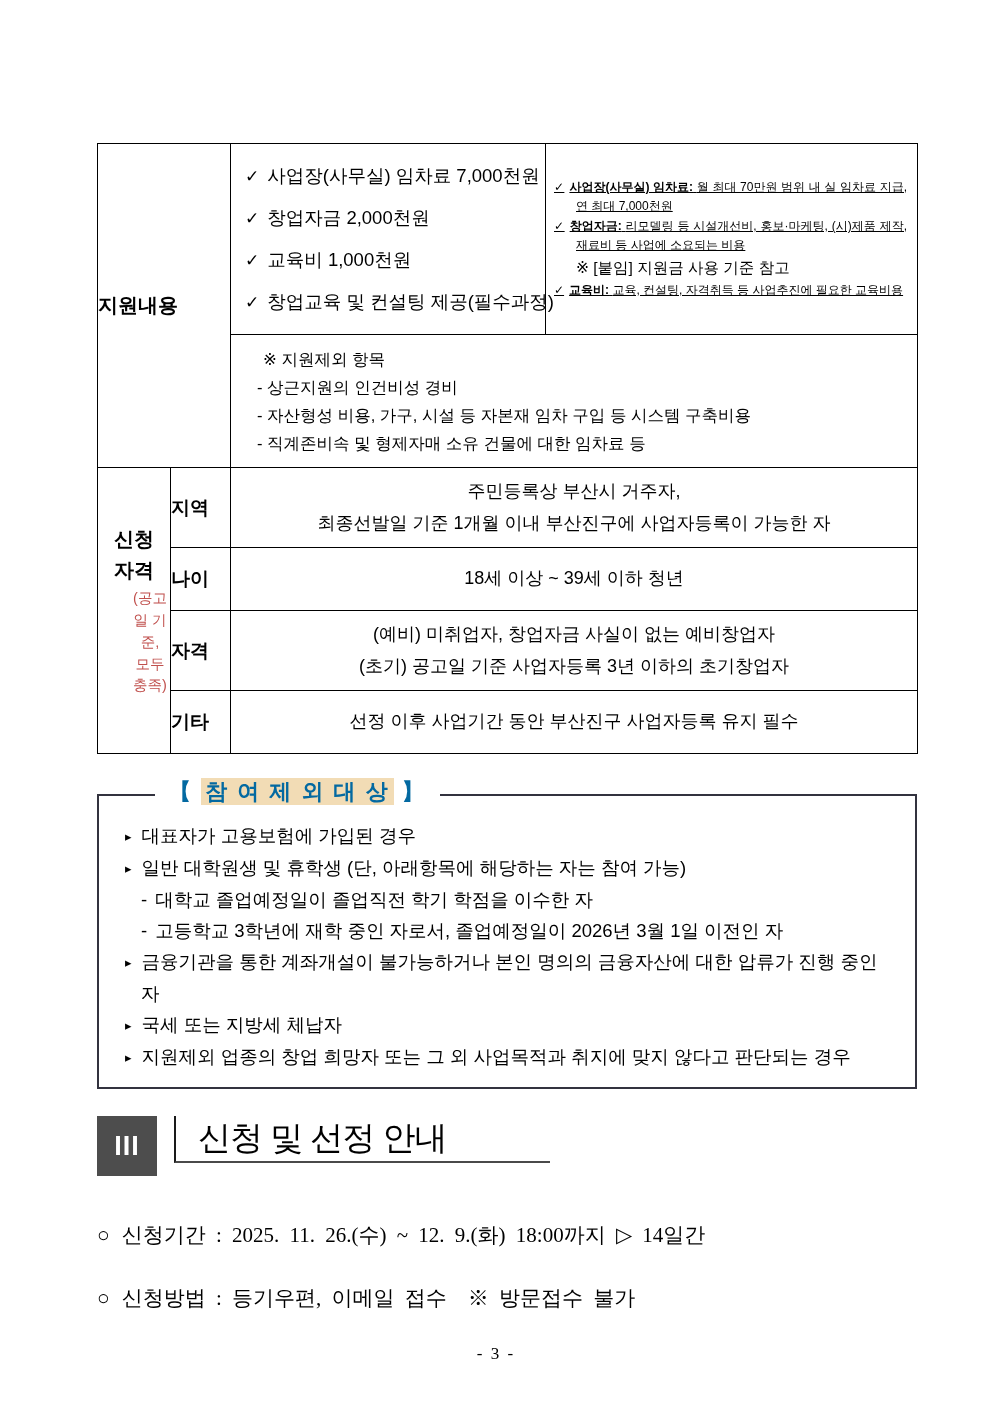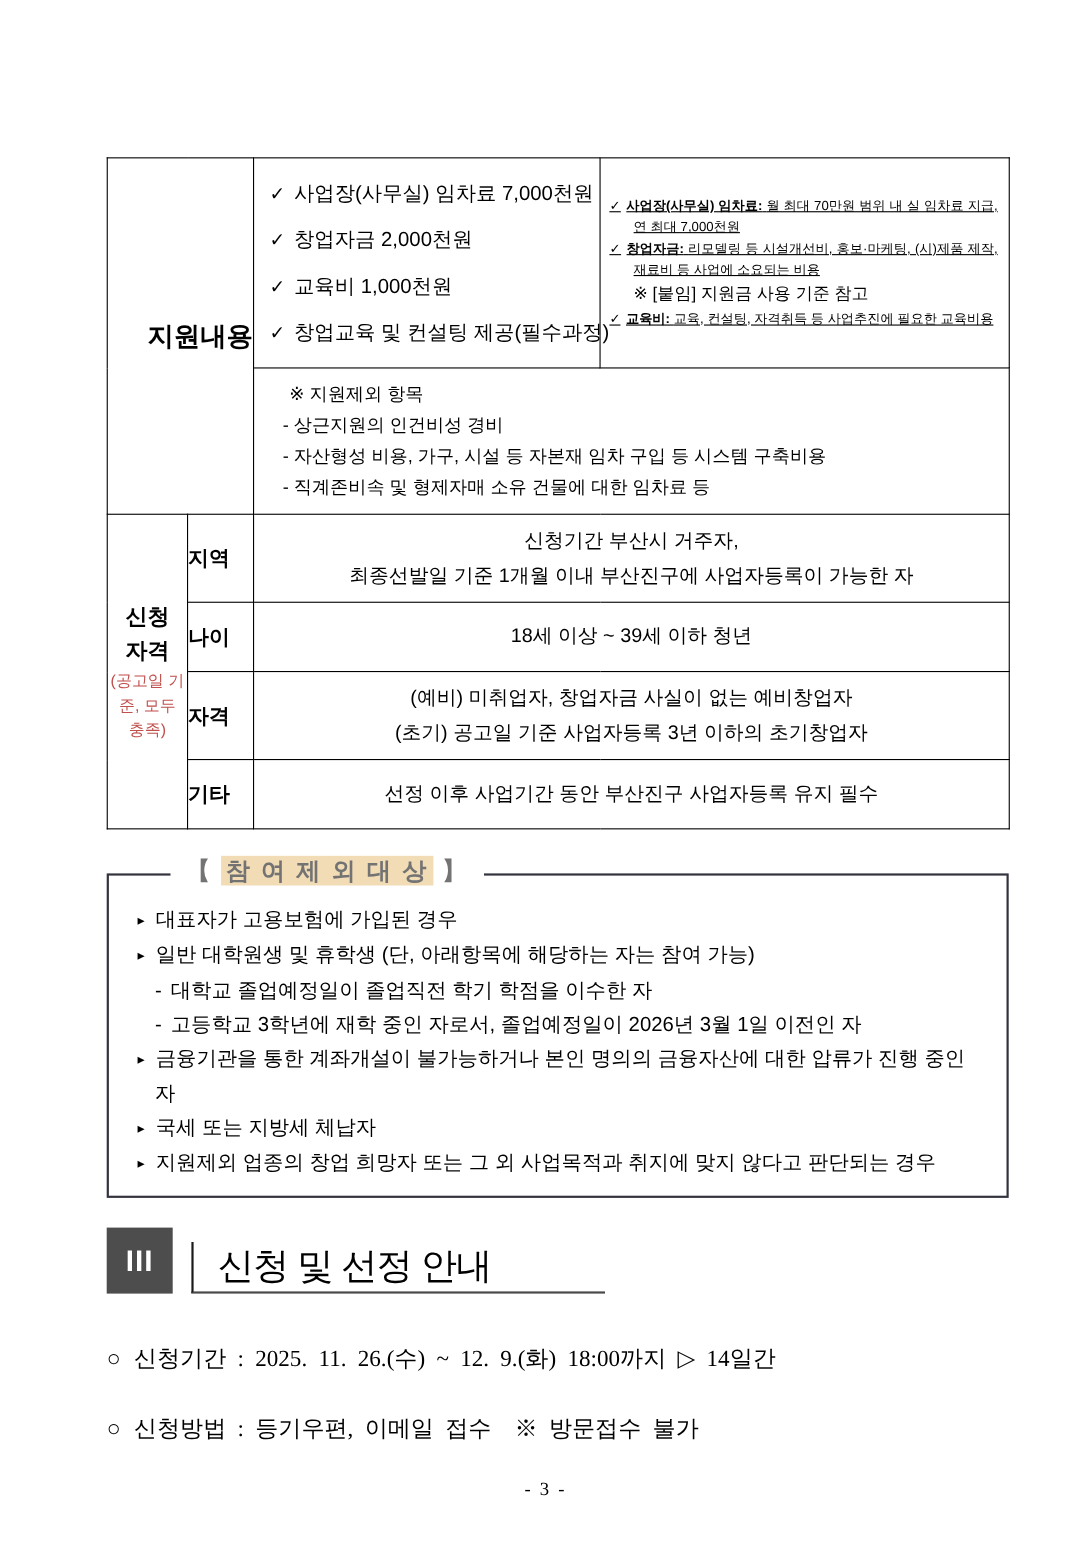--- a/index.html
+++ b/index.html
@@ -6,55 +6,55 @@
   html,body { background:#ffffff; }
   body { width:992px; height:1403px; font-family:"Liberation Sans","DejaVu Sans",sans-serif; color:#000; }
   .page { position:relative; width:992px; height:1403px; overflow:hidden; }
   .content { padding:143px 75px 0 97px; }
 
   
   table.main { border-collapse:collapse; width:820px; table-layout:fixed; }
   table.main td { border:1.5px solid #000; vertical-align:middle; }
   col.cA{width:73px;} col.cB{width:60px;} col.cC{width:315px;} col.cD{width:372px;}
 
-  .support-header { text-align:right; font-weight:bold; font-size:24px; }
+  .support-header { text-align:left; font-weight:bold; font-size:20px; }
   .support-items-cell { height:191px; padding:10px 6px 10px 14px; vertical-align:middle; }
   .chk-item { font-size:18.5px; line-height:41px; white-space:nowrap; }
   .chk-item .chk { margin-right:8px; font-size:17px; }
 
   .support-details-cell { padding:8px 10px 8px 8px; vertical-align:top; }
   .detail-item { font-size:12px; line-height:1.62; text-align:justify; padding-left:22px; text-indent:-22px;text-decoration:underline; }
   .detail-item .chk { margin-right:5px; font-weight:bold; }
   .detail-note { font-size:15.5px; line-height:1.6; padding-left:22px; }
 
   .support-exclusion-cell { height:109px; padding:10px 12px; vertical-align:middle; }
   .excl-title { font-size:16.5px; line-height:1.7;margin-left:20px; }
   .excl-line { font-size:16.5px; line-height:1.7; padding-left:14px; }
 
   .qual-header-cell { text-align:center; padding:4px 2px; }
   .qual-header-title { font-weight:bold; font-size:20px; line-height:1.55; }
-  .qual-header-note { font-size:14.5px; line-height:1.5; margin-top:2px; }
+  .qual-header-note { font-size:14.5px; line-height:1.5; margin-top:2px;margin-left:32px; }
   .qual-label-cell { font-weight:bold; font-size:19px; }
   .qual-content-cell { text-align:center; font-size:18px; line-height:1.75; padding:8px 6px; }
   .row-jiyeok{height:64px;} .row-nai{height:63px;} .row-jagyeok{height:66px;} .row-gita{height:63px;}
 
   
   .excl-box-wrap { position:relative; margin-top:40px; }
   .excl-box { border:2px solid #33333f; padding:24px 16px 14px 16px; }
   .excl-box-title { position:absolute; top:-17px; left:58px; background:#ffffff; padding:0 14px;
                     font-size:22px; font-weight:bold; letter-spacing:2px; white-space:nowrap; }
   .excl-box-title .bracket { }
   .excl-box-title .hl { padding:1px 4px; }
   .box-item { font-size:18.5px; line-height:31px; padding-left:26px; text-indent:-16px; }
   .box-item .blt { font-size:13px; margin-right:10px; vertical-align:1px; }
   .box-subitem { font-size:18.5px; line-height:31px; padding-left:40px; text-indent:-14px; }
   .box-subitem .blt { margin-right:8px; }
 
   
-  .section-heading { display:flex; align-items:flex-end; margin-top:27px; height:60px; }
+  .section-heading { display:flex; align-items:flex-start; margin-top:27px; height:60px; }
   .section-badge { width:60px; height:60px; display:flex; align-items:center; justify-content:center;
                    font-size:27px; font-weight:bold; letter-spacing:1px; }
   .section-title-block { margin-left:17px; width:376px; border-left:2px solid #1a1a1a; border-bottom:2px solid #4a4a4a;
                          display:flex; align-items:center; padding-left:22px; }
   .section-title { font-size:33px; font-weight:normal; letter-spacing:-1px; }
 
   
   .app-section { margin-top:46px; font-family:"Liberation Serif","DejaVu Serif",serif; }
   .app-line { font-size:21px; line-height:1.3; word-spacing:5px; margin-bottom:36px; white-space:nowrap; }
   .app-line .blt { margin-right:12px; }
@@ -107,21 +107,21 @@
       <tr class="row-jiyeok">
         <td class="qual-header-cell" rowspan="4">
           <div class="qual-header-title">
             <div>신청</div>
             <div>자격</div>
           </div>
           <div class="qual-header-note" style="color:#c0504d;">(공고일 기준, 모두 충족)</div>
         </td>
         <td class="qual-label-cell">지역</td>
         <td class="qual-content-cell" colspan="2">
-          <div>신청기간 부산시 거주자,</div>
+          <div>주민등록상 부산시 거주자,</div>
           <div>최종선발일 기준 1개월 이내 부산진구에 사업자등록이 가능한 자</div>
         </td>
       </tr>
       <tr class="row-nai">
         <td class="qual-label-cell">나이</td>
         <td class="qual-content-cell" colspan="2">
           <div>18세 이상 ~ 39세 이하 청년</div>
         </td>
       </tr>
       <tr class="row-jagyeok">
@@ -134,21 +134,21 @@
       <tr class="row-gita">
         <td class="qual-label-cell">기타</td>
         <td class="qual-content-cell" colspan="2">
           <div>선정 이후 사업기간 동안 부산진구 사업자등록 유지 필수</div>
         </td>
       </tr>
     </tbody>
       </table>
 
     <div class="excl-box-wrap">
-      <div class="excl-box-title" style="color:#737373;">
+      <div class="excl-box-title" style="color:#0369a1;">
         <span class="bracket">【</span>
         <span class="hl" style="background:#f2dcb5;">참 여 제 외 대 상</span>
         <span class="bracket">】</span>
       </div>
       <div class="excl-box">
         <div class="box-item"><span class="blt">▸</span><span>대표자가 고용보험에 가입된 경우</span></div>
         <div class="box-item"><span class="blt">▸</span><span>일반 대학원생 및 휴학생 (단, 아래항목에 해당하는 자는 참여 가능)</span></div>
         <div class="box-subitem"><span class="blt">-</span><span>대학교 졸업예정일이 졸업직전 학기 학점을 이수한 자</span></div>
         <div class="box-subitem"><span class="blt">-</span><span>고등학교 3학년에 재학 중인 자로서, 졸업예정일이 2026년 3월 1일 이전인 자</span></div>
         <div class="box-item"><span class="blt">▸</span><span>금융기관을 통한 계좌개설이 불가능하거나 본인 명의의 금융자산에 대한 압류가 진행 중인 자</span></div>

